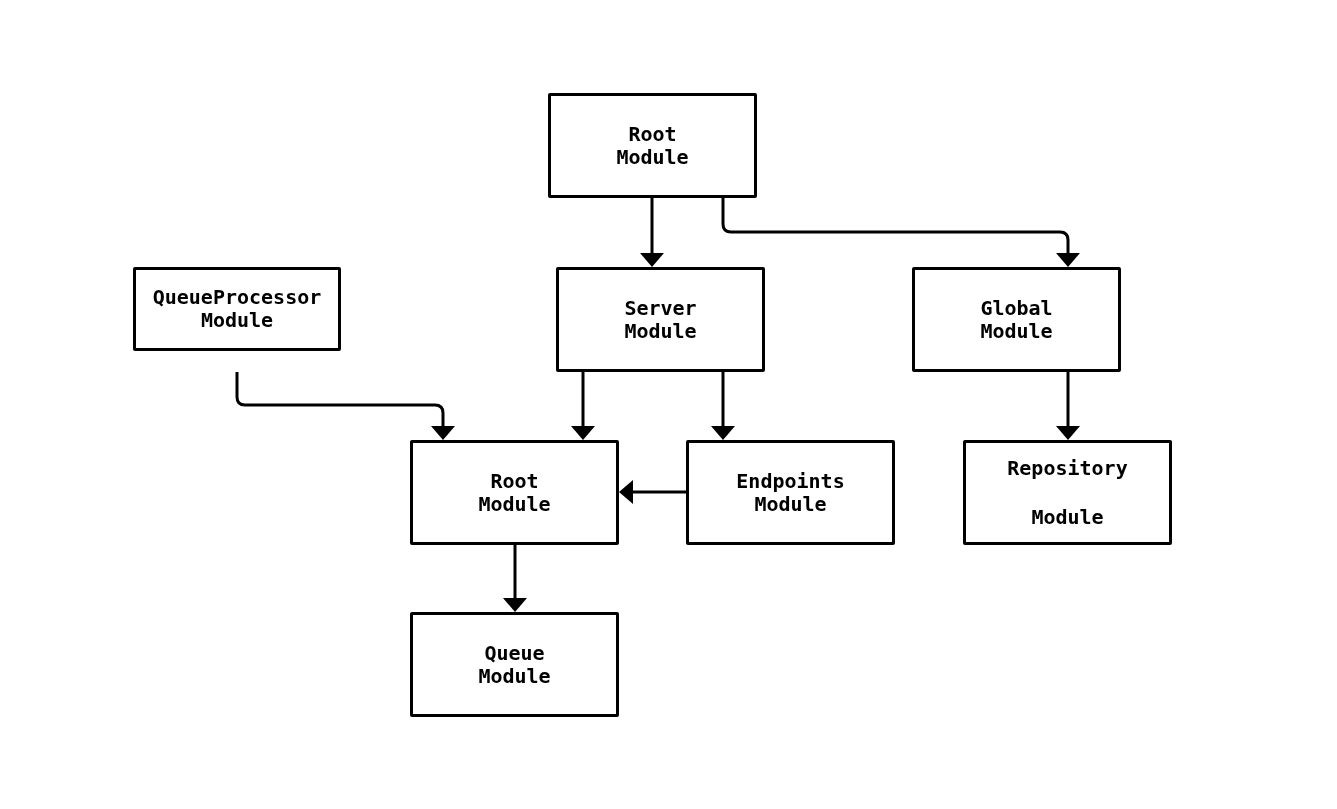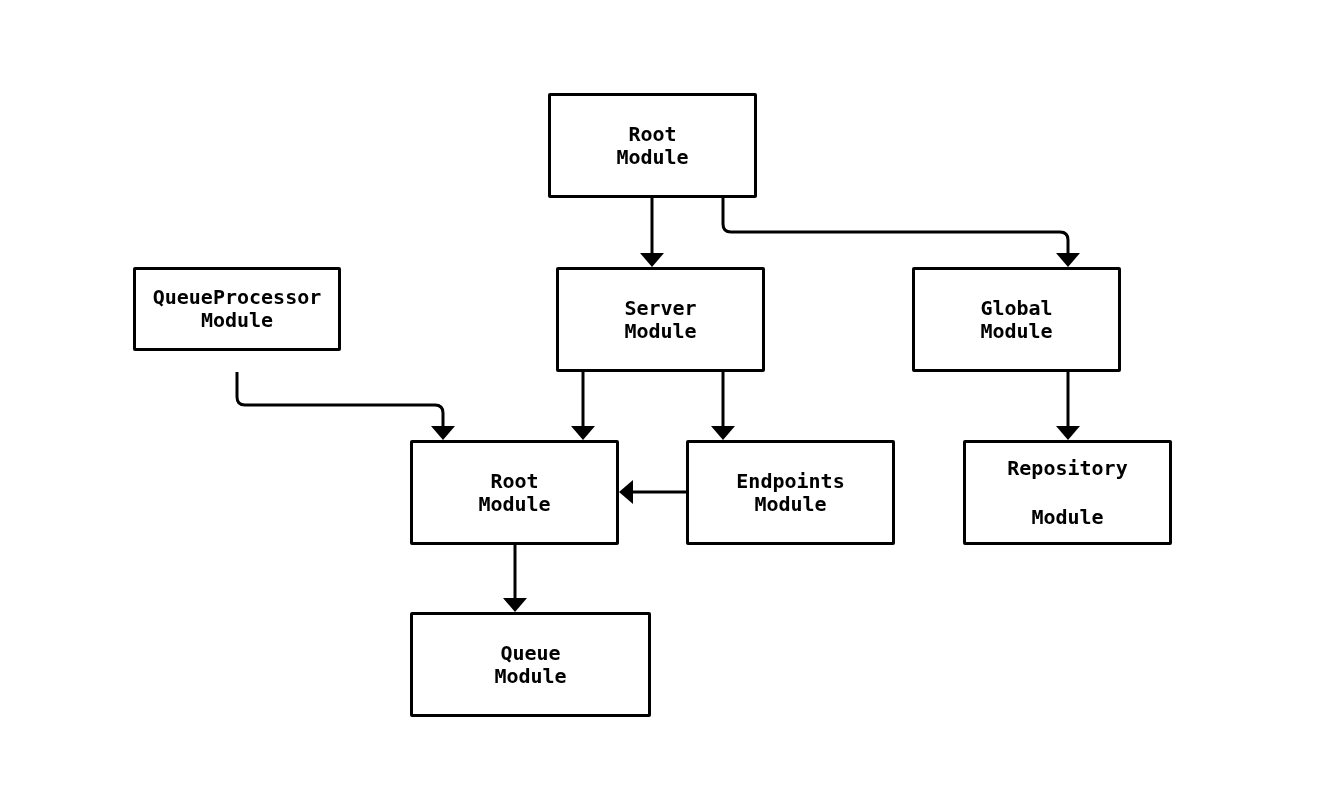--- a/index.html
+++ b/index.html
@@ -84,18 +84,18 @@
         <div class="node-label-line">Module</div>
       </div>
       <div class="node" style="left: 686px; top: 440px; width: 209px; height: 105px;">
         <div class="node-label-line">Endpoints</div>
         <div class="node-label-line">Module</div>
       </div>
       <div class="node" style="left: 963px; top: 440px; width: 209px; height: 105px; gap: 26px;">
         <div class="node-label-line">Repository</div>
         <div class="node-label-line">Module</div>
       </div>
-      <div class="node" style="left: 410px; top: 612px; width: 241px; height: 105px;">
+      <div class="node" style="left: 410px; top: 612px; width: 209px; height: 105px;">
         <div class="node-label-line">Queue</div>
         <div class="node-label-line">Module</div>
       </div>
     </div>
 </div>
 
 </body></html>

